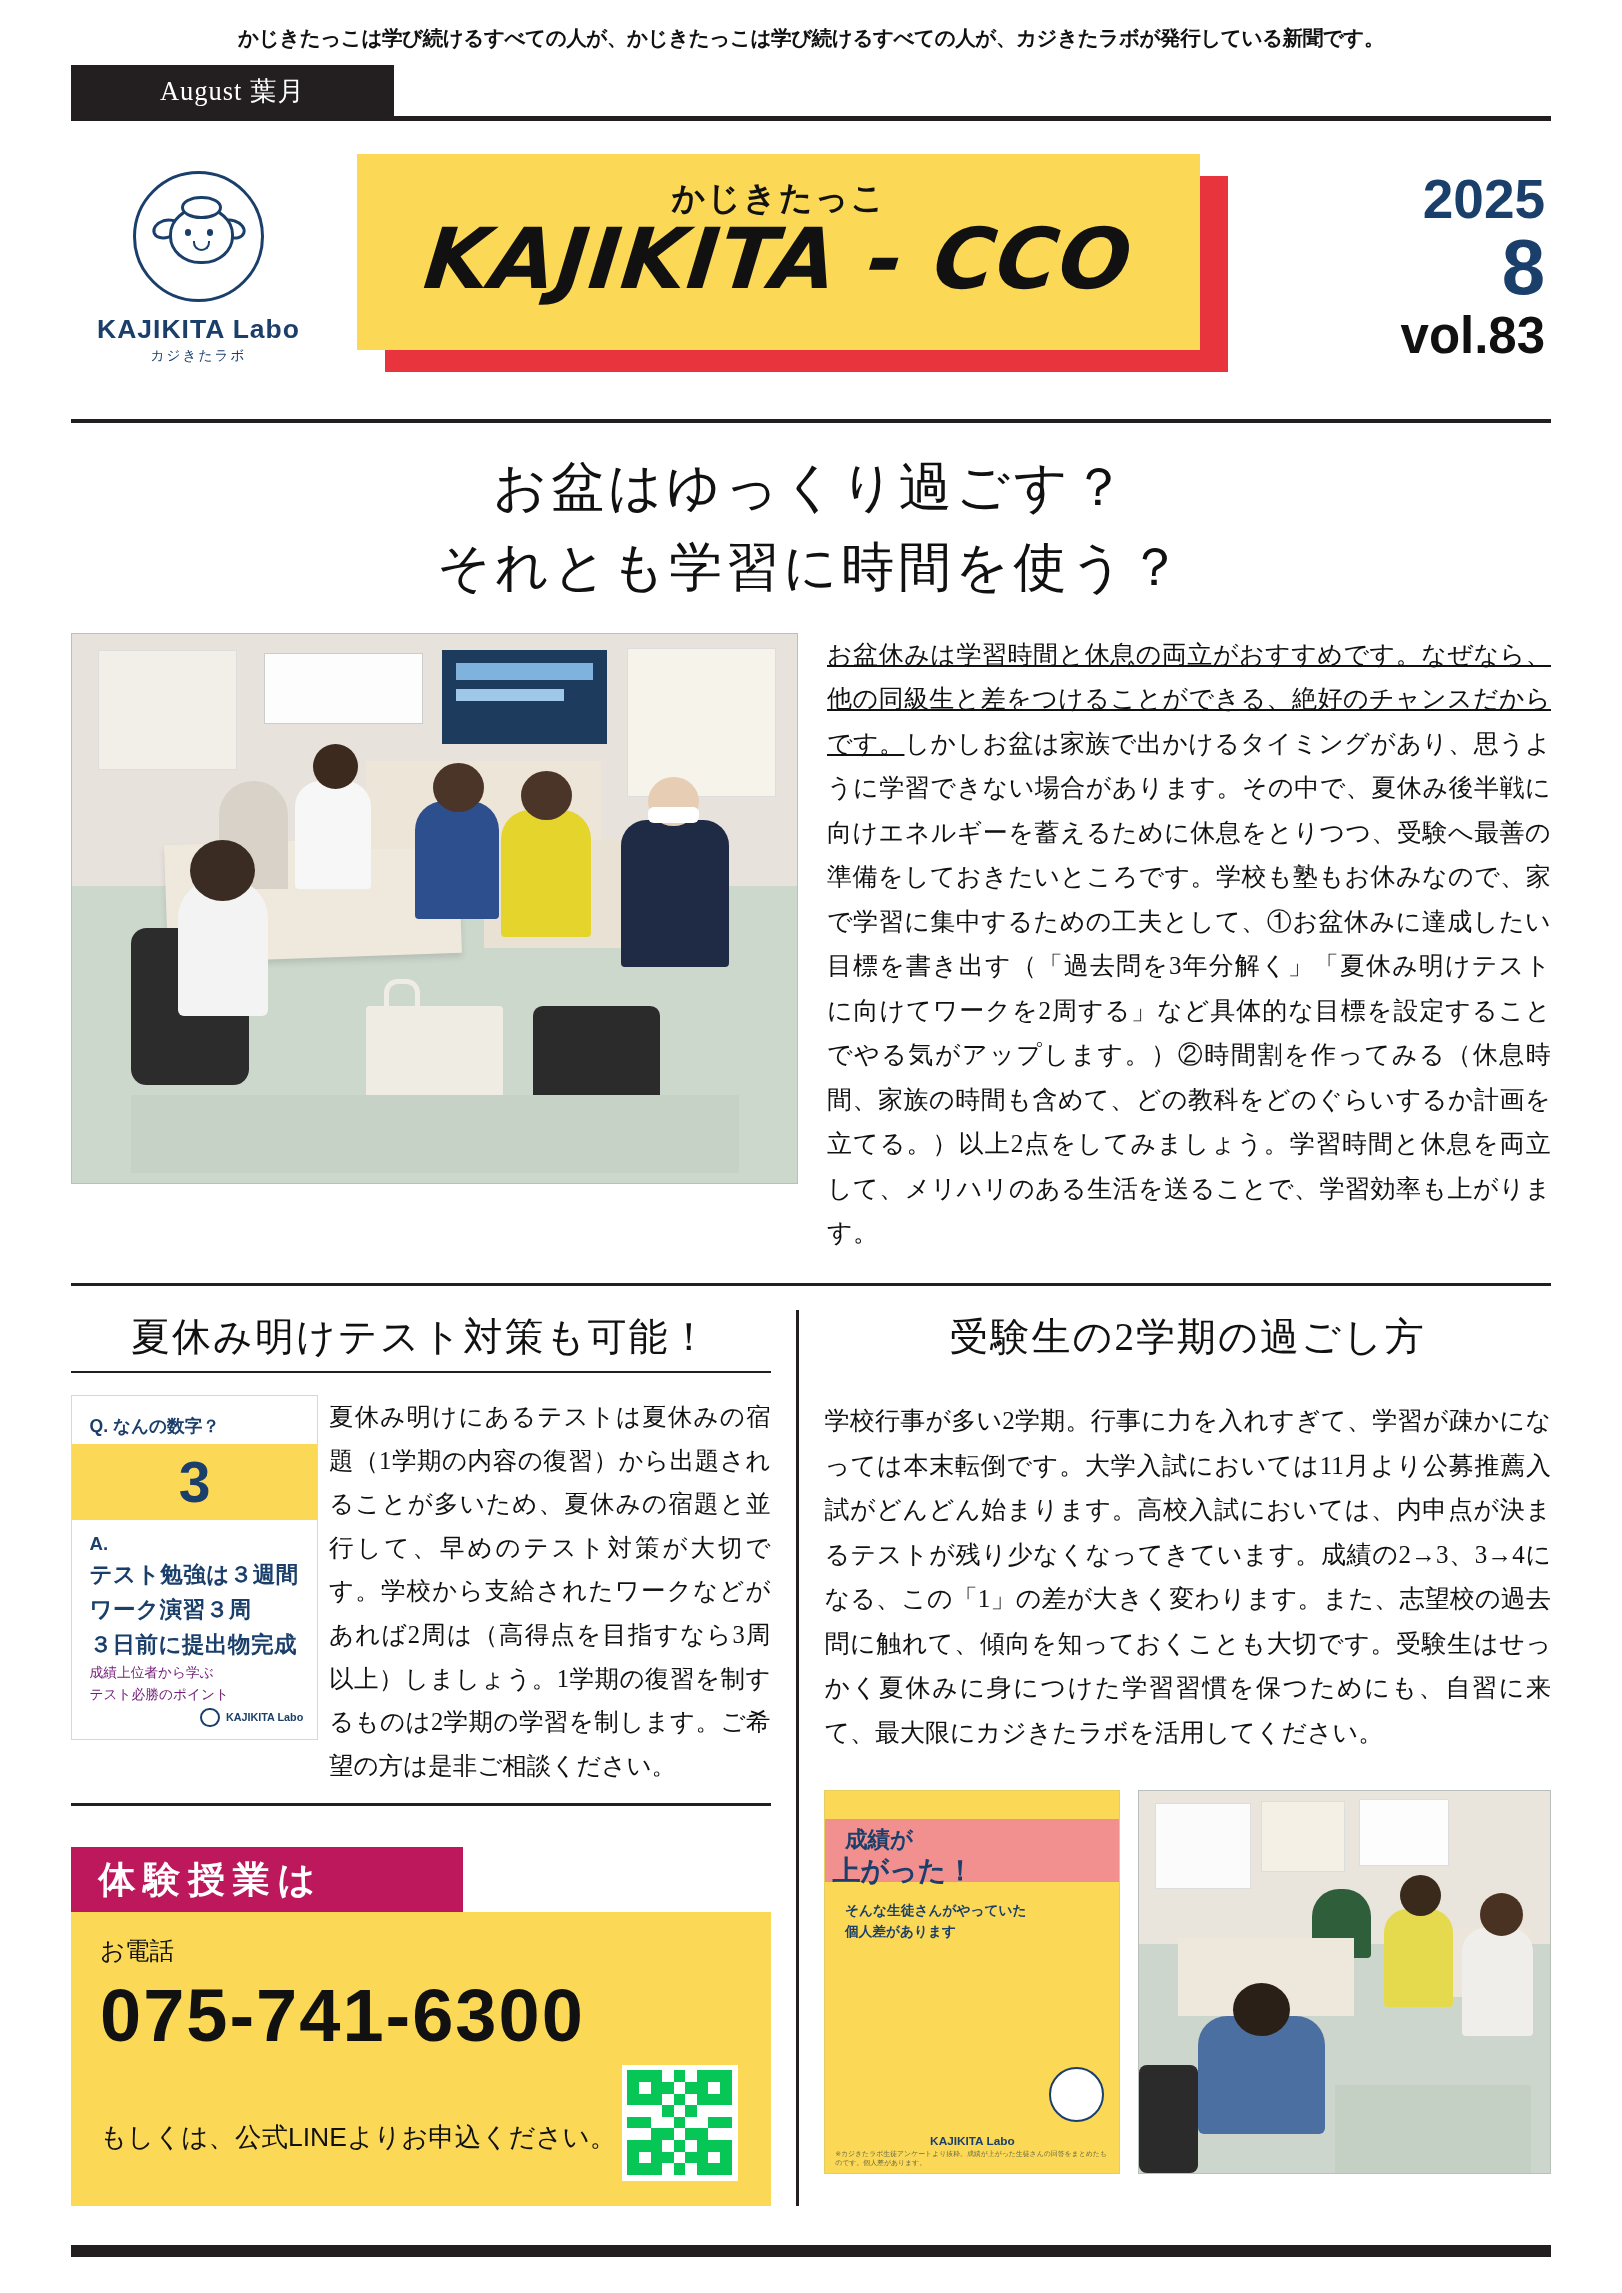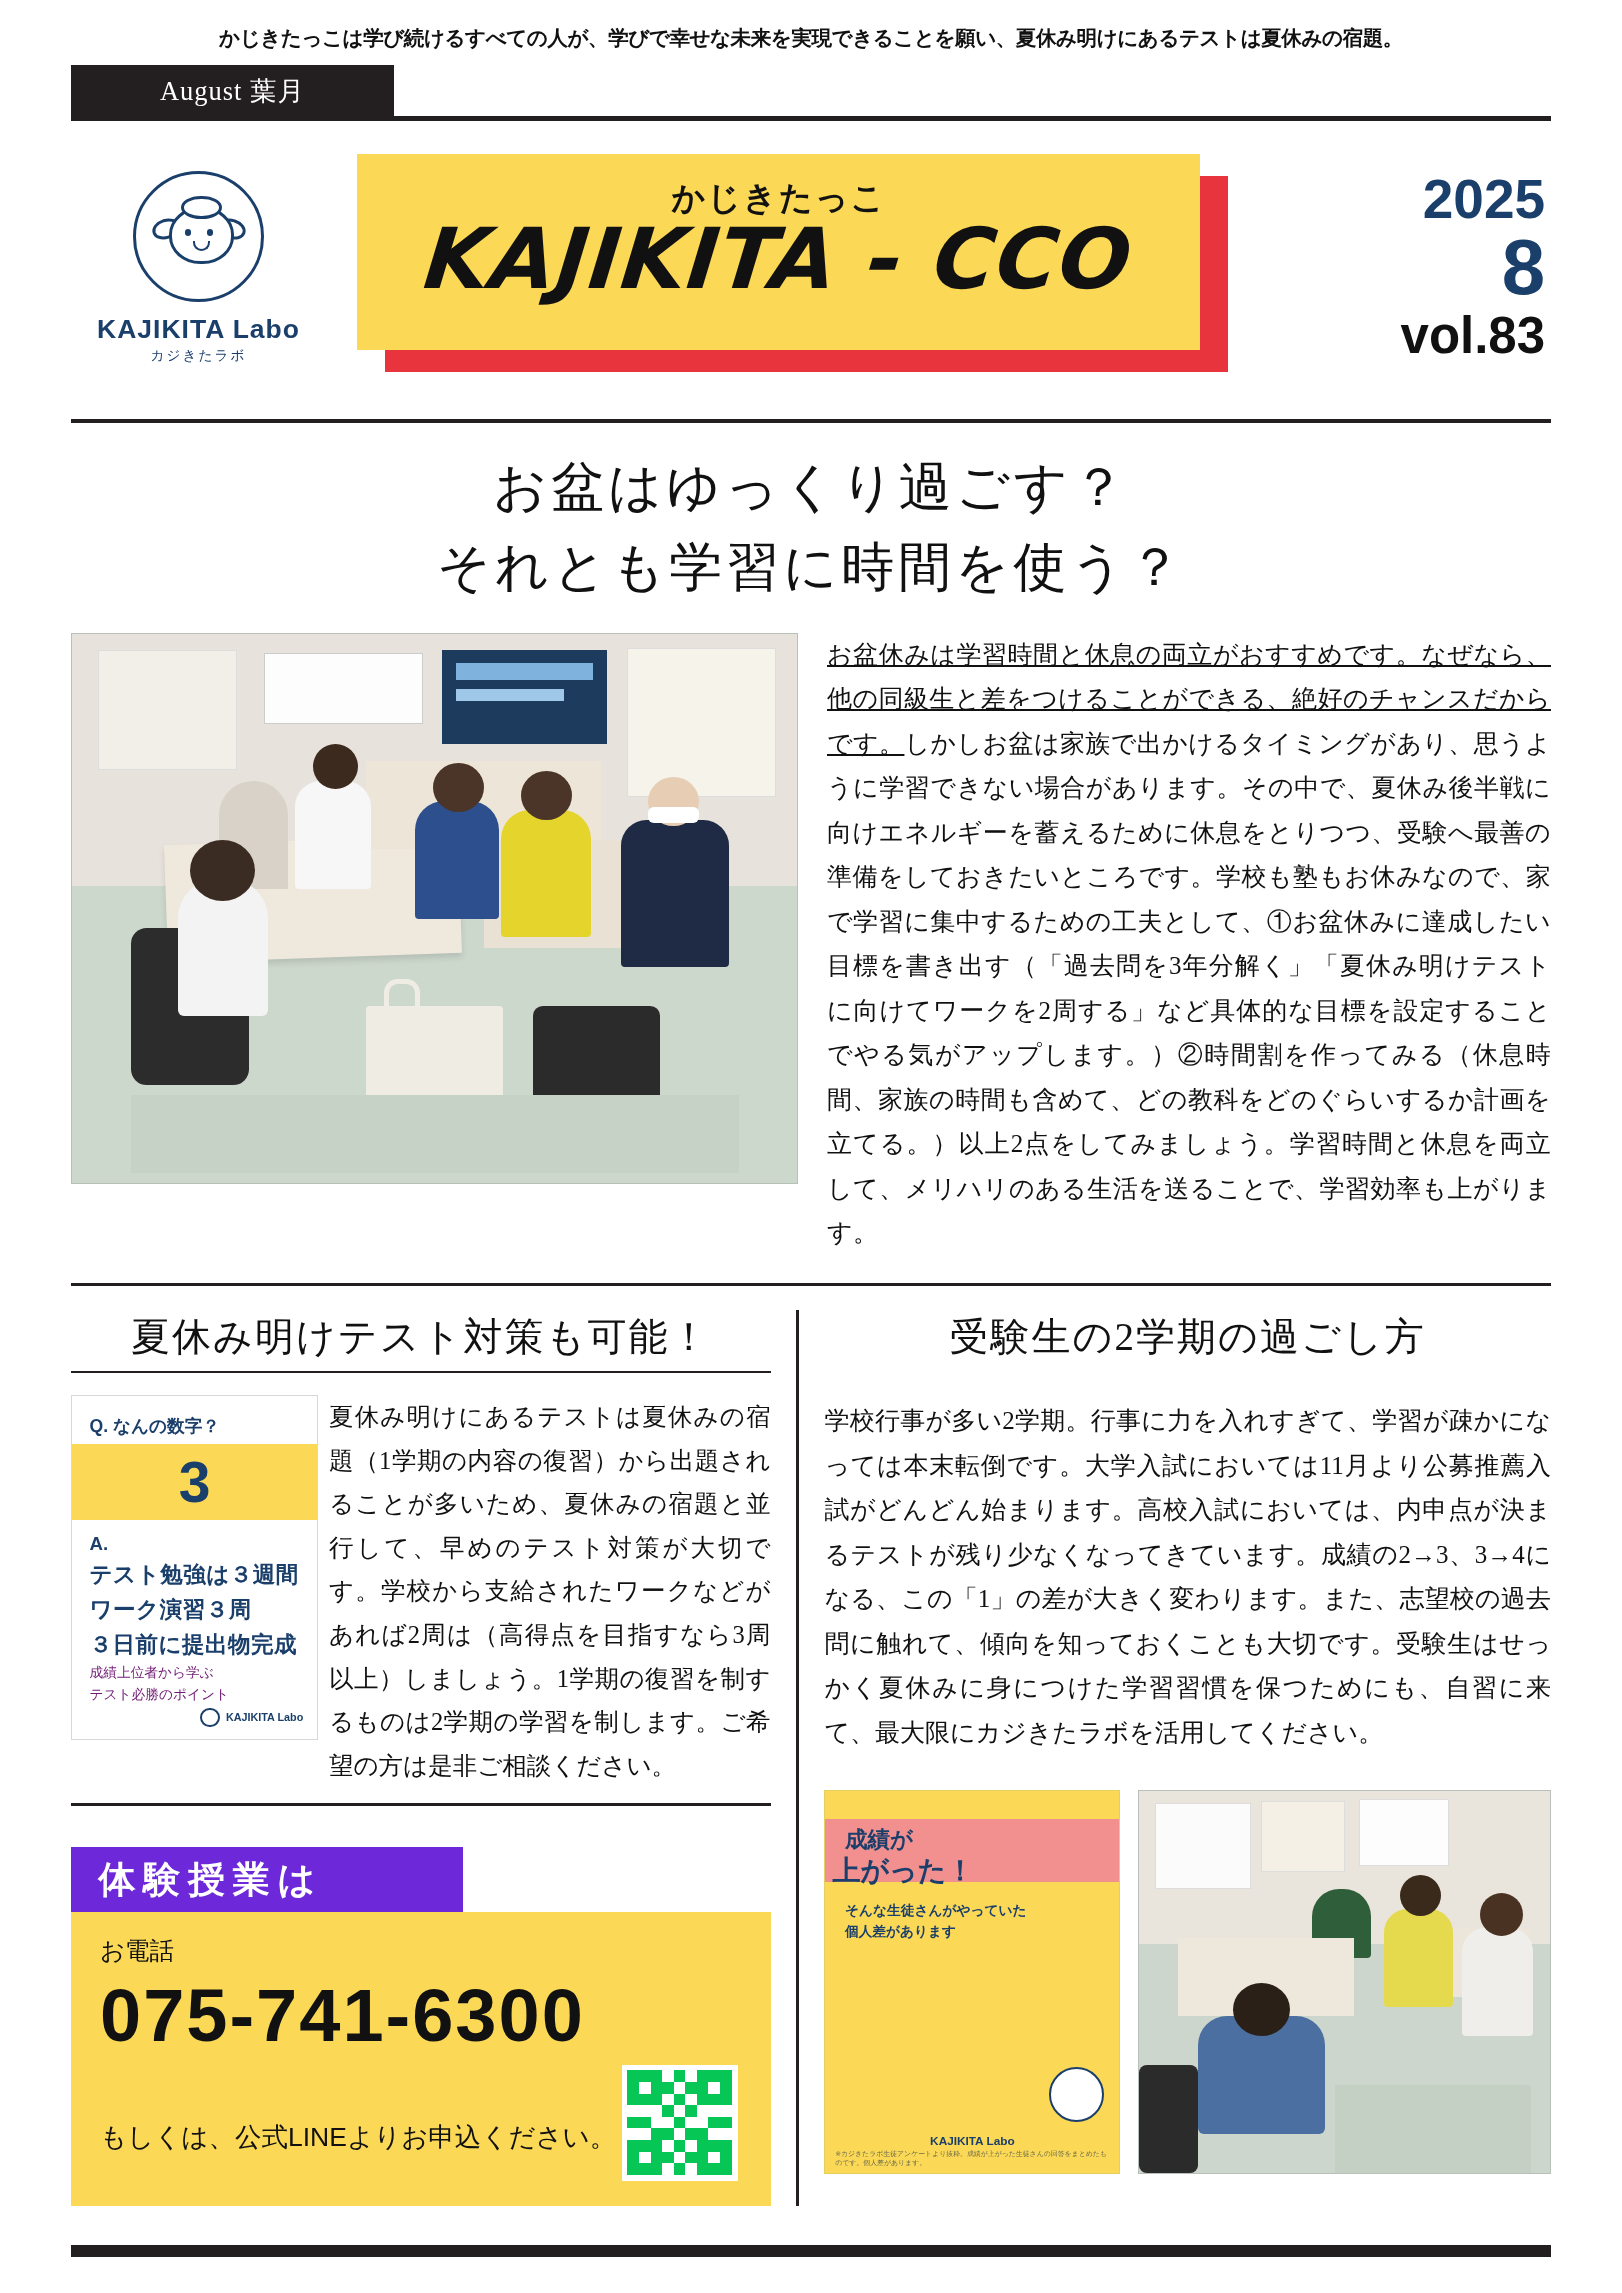--- a/index.html
+++ b/index.html
@@ -136,21 +136,21 @@
   .poster .brandrow{position:absolute;bottom:11.8px;right:13.7px;display:flex;align-items:center;gap:5.9px;}
   .poster .brandrow .dot{width:15.7px;height:15.7px;border-radius:50%;border:2px solid #1b3f6b;}
   .poster .brandrow .bn{font-size:10.8px;font-weight:bold;color:#1b3f6b;}
 
   .left-text{flex:1;font-size:24.5px;line-height:1.78;text-align:justify;}
   .right-text{font-size:25px;line-height:1.78;text-align:justify;margin-top:28px;}
 
   
   .trial-wrap{margin-top:41px;position:relative;}
   .trial-head{
-    width:392px;height:65px;background:#6d28d9;color:#fff;
+    width:392px;height:65px;background:#be185d;color:#fff;
     display:flex;align-items:center;padding-left:27.4px;box-sizing:border-box;
     font-family:"Liberation Sans","DejaVu Sans",sans-serif;
     font-size:37px;font-weight:bold;letter-spacing:7.8px;
   }
   .trial-body{
     background:#fbd856;padding:21.6px 29px 27.4px 29px;position:relative;height:294px;box-sizing:border-box;
   }
   .trial-tel-label{font-family:"Liberation Sans","DejaVu Sans",sans-serif;font-size:24.5px;color:#111;}
   .trial-tel{
     font-family:"Liberation Sans","DejaVu Sans",sans-serif;
@@ -185,21 +185,21 @@
 
   
   .scene{position:absolute;inset:0;}
   .f{position:absolute;}
 </style>
 </head>
 <body>
 
 <div class="page">
 
-  <div class="top-note">かじきたっこは学び続けるすべての人が、学びで幸せな未来を実現できることを願い、夏休み明けにあるテストは夏休みの宿題。</div>
+  <div class="top-note">かじきたっこは学び続けるすべての人が、かじきたっこは学び続けるすべての人が、カジきたラボが発行している新聞です。</div>
 
   <div class="month-tab">August 葉月</div>
   <div class="top-rule"></div>
 
   <div class="masthead">
 
     <div class="logo-box">
       <div class="logo-circle">
         <div class="sheep">
           <div class="ear l"></div>

